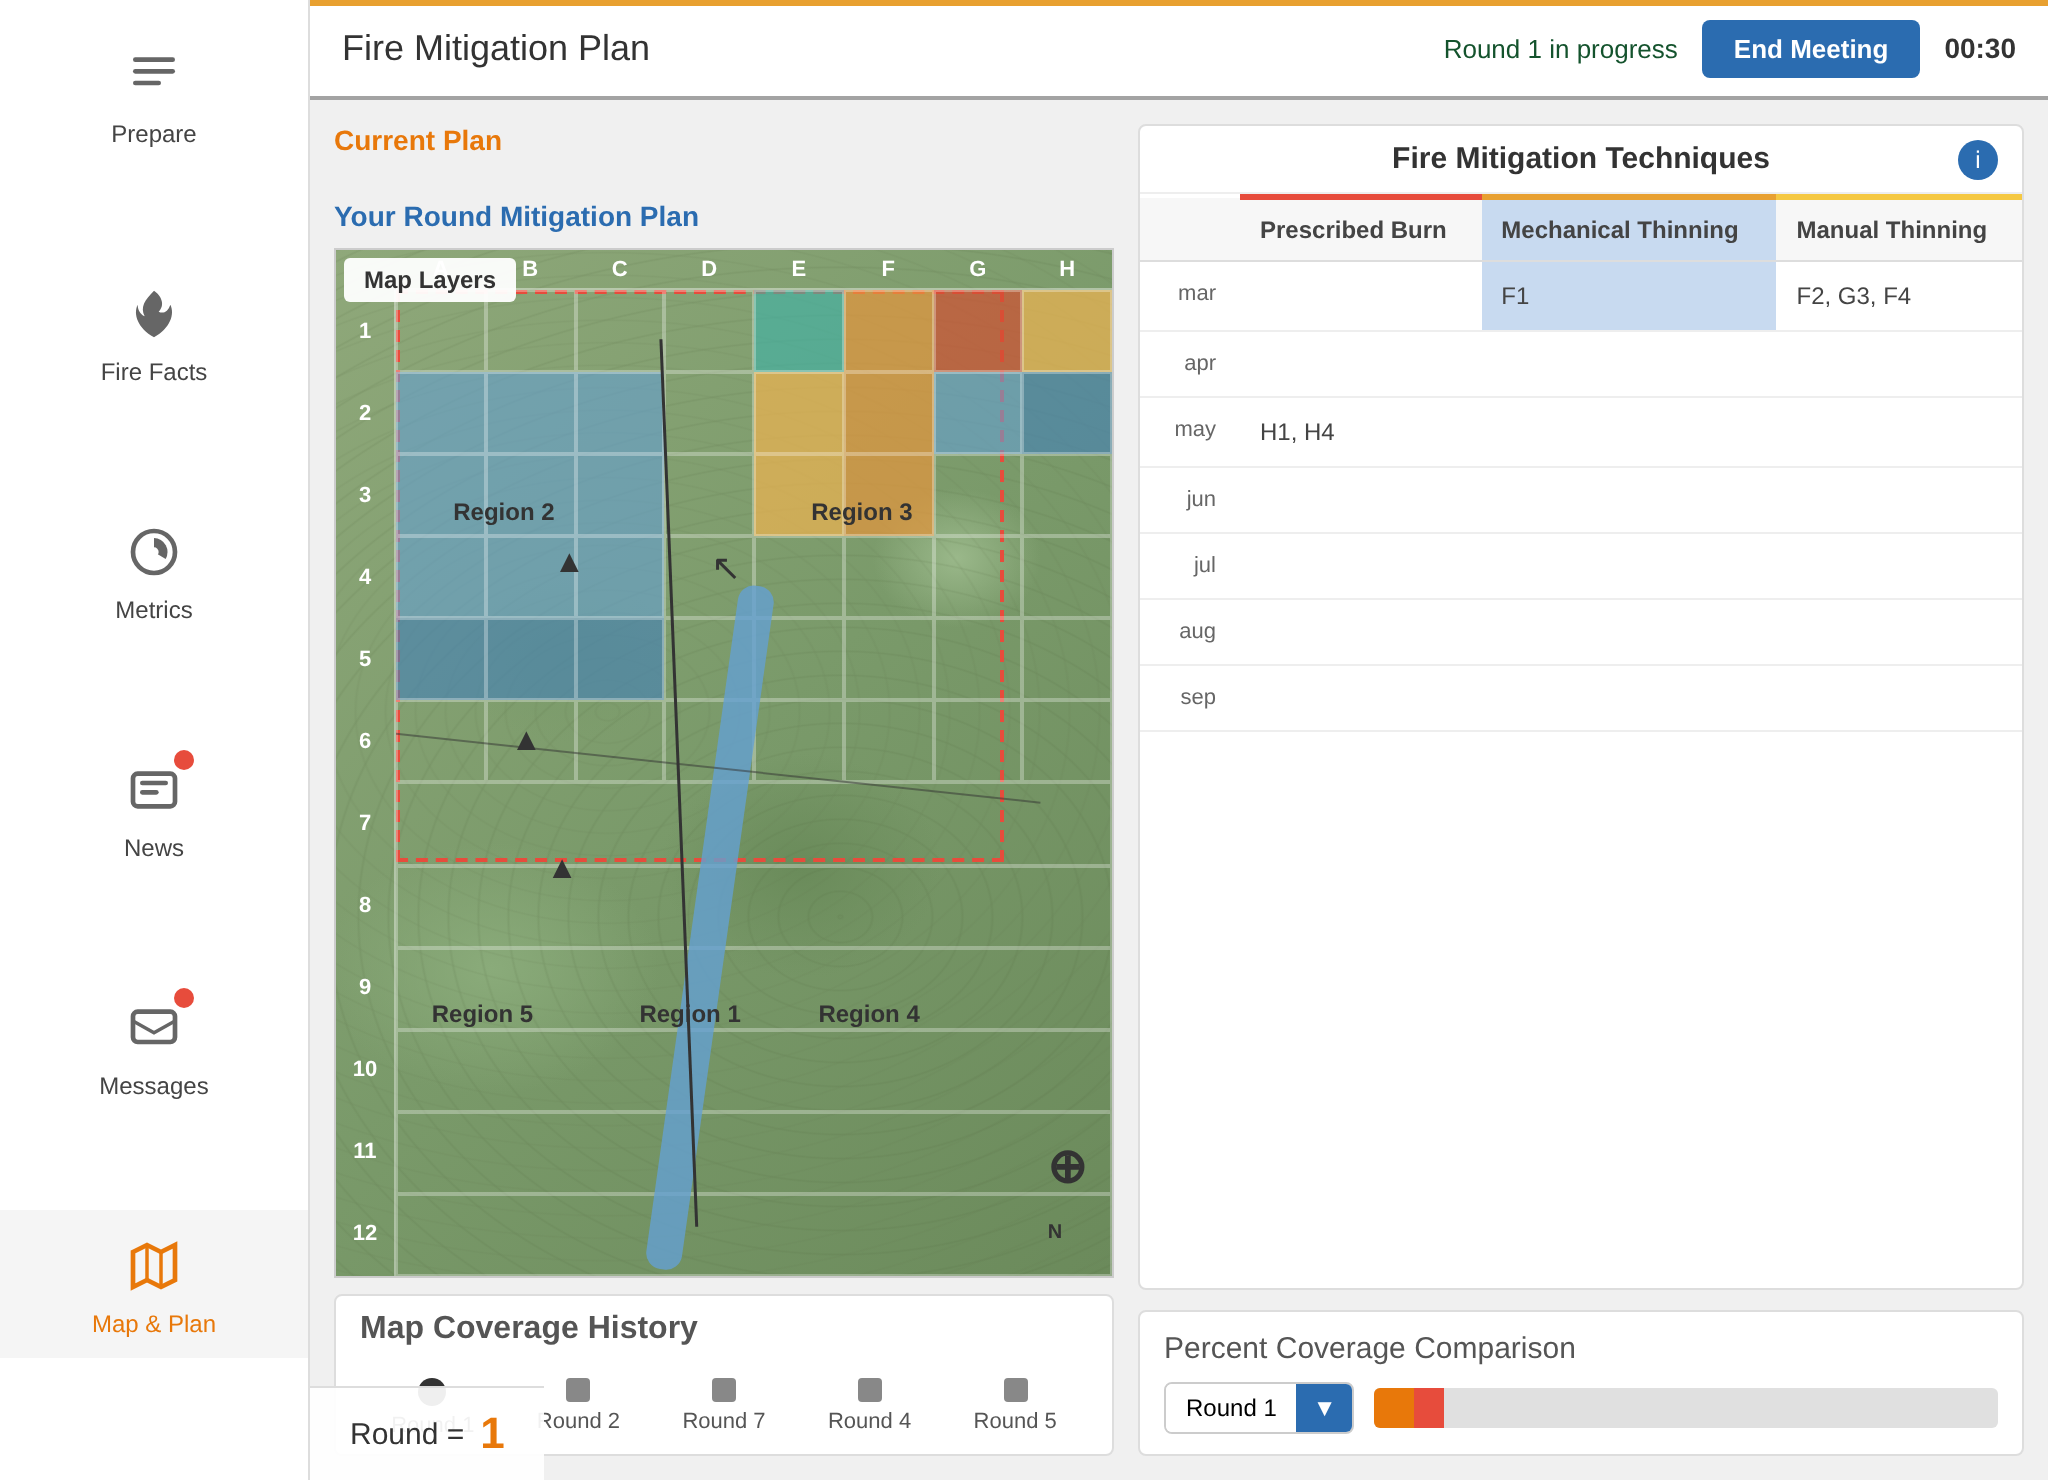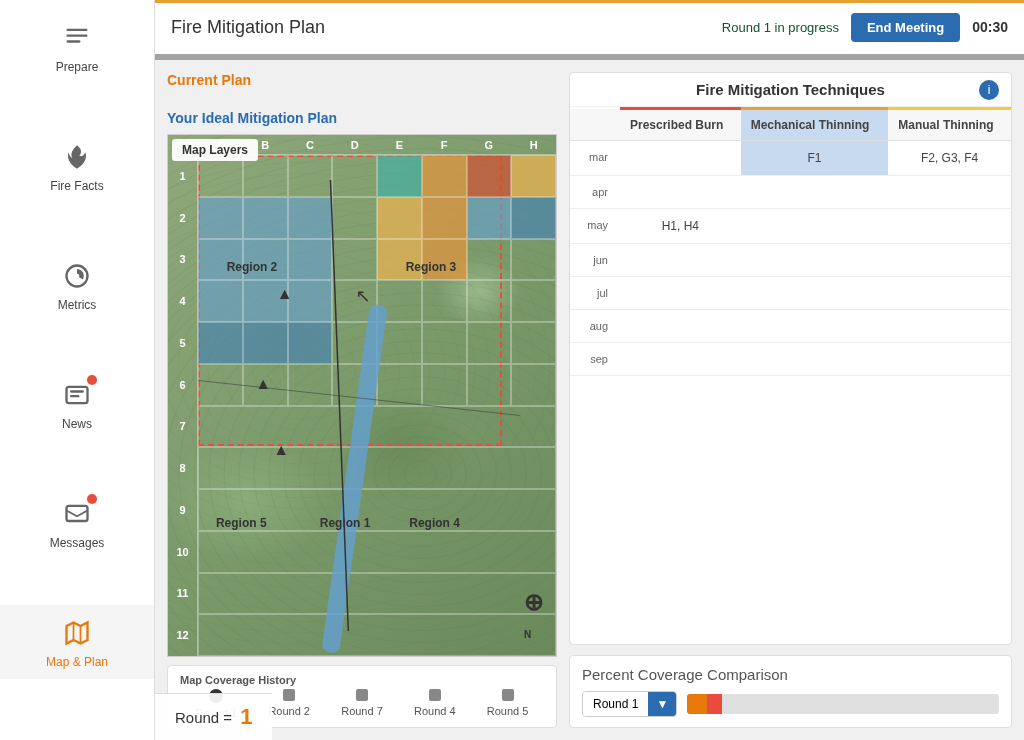--- a/index.html
+++ b/index.html
@@ -57,26 +57,26 @@
     .main-content {
       flex: 1;
       display: flex;
       flex-direction: column;
       overflow: hidden;
     }
 
     
     .top-bar {
       background: #fff;
-      border-bottom: 6px solid #a3a3a3;
+      border-bottom: 2px solid #a3a3a3;
       padding: 8px 16px;
       display: flex;
       align-items: center;
       justify-content: space-between;
-      height: 60px;
+      height: 50px;
     }
     .page-title {
       font-size: 18px;
       color: #333;
       font-weight: normal;
     }
     .top-right {
       display: flex;
       align-items: center;
       gap: 12px;
@@ -276,23 +276,23 @@
     }
 
     
     .map-coverage {
       background: #fff;
       padding: 8px 12px;
       border-radius: 4px;
       border: 1px solid #ddd;
     }
     .coverage-title {
-      font-size: 11px;
+      font-size: 16px;
       color: #555;
-      margin-bottom: 3px;
+      margin-bottom: 15px;
       font-weight: bold;
     }
     .coverage-rounds {
       display: flex;
       justify-content: space-around;
     }
     .coverage-round {
       display: flex;
       flex-direction: column;
       align-items: center;
@@ -378,21 +378,20 @@
     thead th.prescribed { border-top: 3px solid #e74c3c; }
     thead th.mechanical { border-top: 3px solid #e8a030; background: #c8daf0; }
     thead th.manual { border-top: 3px solid #f5c842; }
     thead th:first-child { width: 50px; text-align: right; padding-right: 12px; }
     tbody td {
       padding: 10px 10px;
       font-size: 12px;
       color: #444;
       border-bottom: 1px solid #eee;
       vertical-align: top;
-      text-align: center;
     }
     tbody td.month-label {
       text-align: right;
       color: #666;
       font-size: 11px;
       padding-right: 12px;
       white-space: nowrap;
     }
     tbody td.highlighted { background: #c8daf0; }
 
@@ -541,21 +540,21 @@
       <span class="timer">00:30</span>
     </div>
   </div>
 
   <div class="body-area">
 
     <div class="map-panel">
 
       <div class="plan-labels">
         <span class="plan-label-current">Current Plan</span>
-        <span class="plan-label-ideal">Your Ideal Mitigation Plan</span>
+        <span class="plan-label-ideal">Your Round Mitigation Plan</span>
       </div>
 
       <div class="map-container">
 
         <div class="topo-bg"></div>
         <div class="topo-lines"></div>
 
         <div class="grid-col-headers">
           <div class="grid-col-header">A</div>
           <div class="grid-col-header">B</div>

